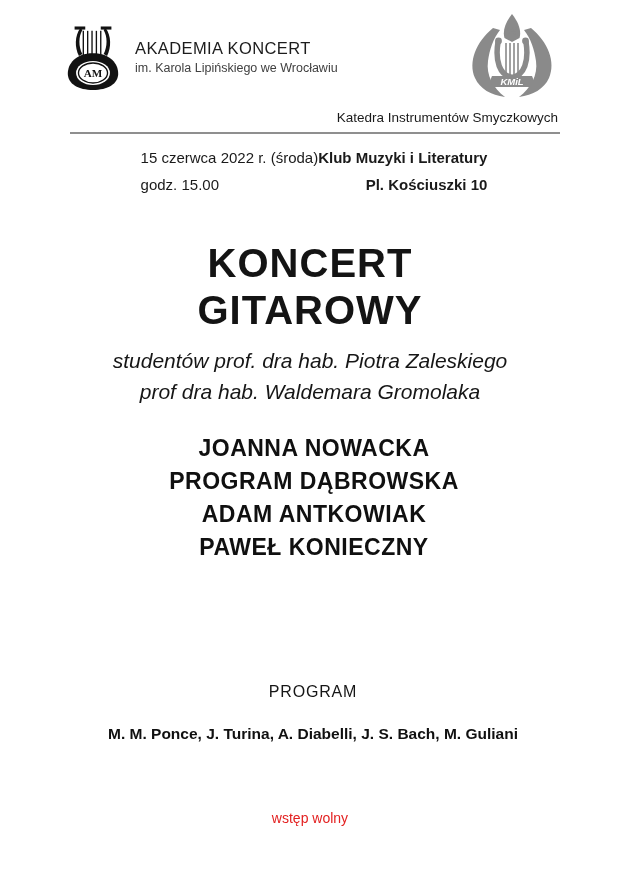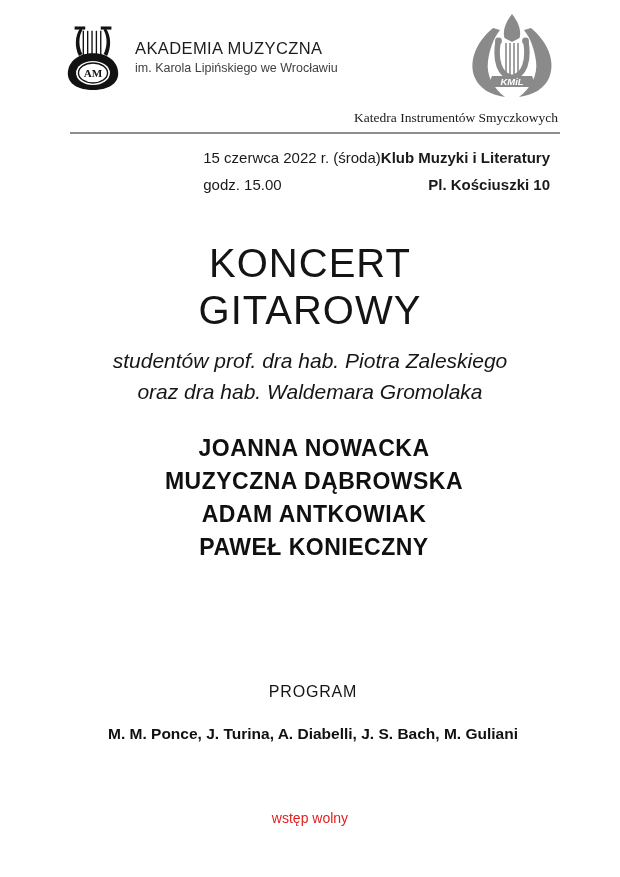--- a/index.html
+++ b/index.html
@@ -40,58 +40,57 @@
     position: absolute;
     right: 58px;
     top: 12px;
   }
   .department {
     position: absolute;
     right: 62px;
     top: 110px;
     font-size: 13.5px;
     color: #1a1a1a;
-    font-family: Liberation Serif, serif;
   }
   .rule {
     position: absolute;
     left: 70px;
     right: 60px;
     top: 132px;
     height: 2px;
     background: #8f8f8f;
   }
 
   
   .event-info {
     position: absolute;
     left: 78px;
     right: 70px;
     top: 144px;
     display: flex;
-    justify-content: flex-end;
+    justify-content: center;
     font-size: 15px;
     line-height: 27px;
   }
   .event-info .right { text-align: right; font-weight: bold; }
 
   
   .main {
     position: absolute;
     left: 0;
     right: 0;
     top: 240px;
     text-align: center;
   }
   .title {
     font-size: 40px;
     line-height: 47px;
     letter-spacing: 1px;
     color: #141414;
-    font-weight: 400;
+    font-weight: 700;
   }
   .subtitle {
     margin-top: 11px;
     font-style: italic;
     font-size: 21px;
     line-height: 31px;
     color: #161616;
   }
   .performers {
     margin-top: 25px;
@@ -150,21 +149,21 @@
       <path d="M19 4 C 13 12 13 24 17.5 33 L 21 31 C 17 23 17 13 21 6 Z" fill="#121212"></path>
       <path d="M45 4 C 51 12 51 24 46.5 33 L 43 31 C 47 23 47 13 43 6 Z" fill="#121212"></path>
       <rect x="13" y="2.5" width="11" height="3.2" fill="#121212"></rect>
       <rect x="40" y="2.5" width="11" height="3.2" fill="#121212"></rect>
       <path d="M32 30 C 14 30 6 41 6 51 C 6 62 17 68 32 68 C 47 68 58 62 58 51 C 58 41 50 30 32 30 Z" fill="#121212"></path>
       <ellipse cx="32" cy="50.5" rx="17.5" ry="12.5" fill="#ffffff"></ellipse>
       <ellipse cx="32" cy="50.5" rx="15" ry="10.3" fill="none" stroke="#121212" stroke-width="1.4"></ellipse>
       <text x="32" y="55" font-size="11.5" text-anchor="middle" font-family="'Liberation Serif', serif" font-weight="bold" fill="#121212">AM</text>
     </svg>
     <div class="brand-text">
-      <div class="brand-name">AKADEMIA MUZYCZNA</div>
+      <div class="brand-name">AKADEMIA KONCERT</div>
       <div class="brand-sub">im. Karola Lipińskiego we Wrocławiu</div>
     </div>
   </div>
 
   <svg class="kmil-logo" width="100" height="94" viewBox="0 0 100 94" aria-hidden="true">
 
     <path d="M31 16 C 14 30 6 50 13 66 C 18 77 29 83 43 85 C 31 76 24 63 26 49 C 27.5 38 31 27 38 18 Z" fill="#8a8a8a"></path>
     <path d="M69 16 C 86 30 94 50 87 66 C 82 77 71 83 57 85 C 69 76 76 63 74 49 C 72.5 38 69 27 62 18 Z" fill="#8a8a8a"></path>
     <path d="M50 2 C 43 11 40.5 19 42.5 26 L 50 30 L 57.5 26 C 59.5 19 57 11 50 2 Z" fill="#8a8a8a"></path>
 
@@ -200,25 +199,25 @@
     </div>
   </div>
 
   <div class="main">
     <div class="title">
       <div>KONCERT</div>
       <div>GITAROWY</div>
     </div>
     <div class="subtitle">
       <div>studentów prof. dra hab. Piotra Zaleskiego</div>
-      <div>oraz dra hab. Waldemara Gromolaka</div>
+      <div>prof dra hab. Waldemara Gromolaka</div>
     </div>
     <div class="performers">
       <div>JOANNA NOWACKA</div>
-      <div>MUZYCZNA DĄBROWSKA</div>
+      <div>PROGRAM DĄBROWSKA</div>
       <div>ADAM ANTKOWIAK</div>
       <div>PAWEŁ KONIECZNY</div>
     </div>
   </div>
 
   <div class="program">
     <div class="program-heading">PROGRAM</div>
     <div class="program-composers">M. M. Ponce, J. Turina, A. Diabelli, J. S. Bach, M. Guliani</div>
   </div>
 

